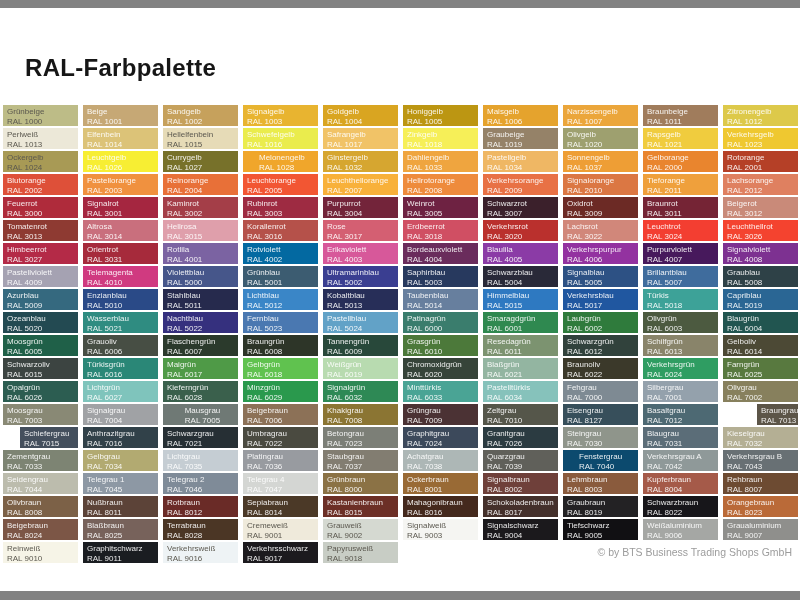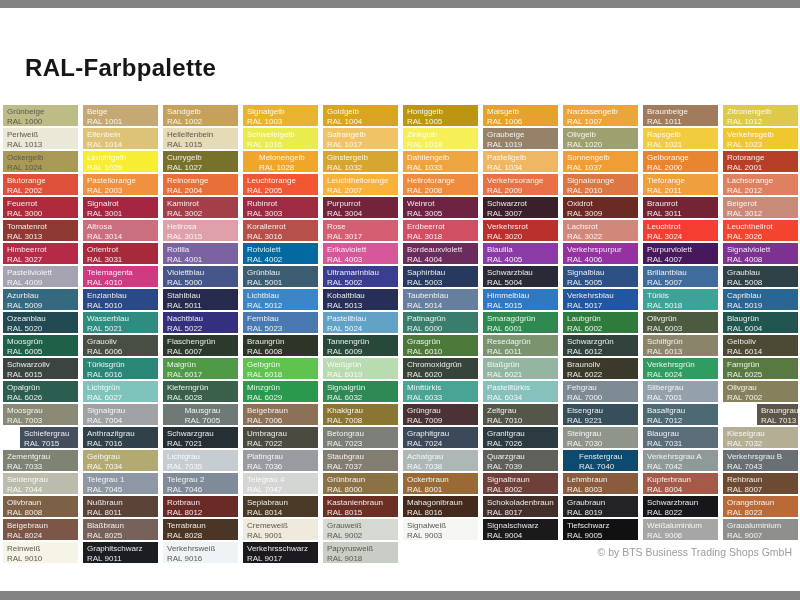--- a/index.html
+++ b/index.html
@@ -583,21 +583,21 @@
     <div class="swatch" style="background: rgb(75, 50, 52);">
       <span>Grüngrau</span>
       <span>RAL 7009</span>
     </div>
     <div class="swatch" style="background: rgb(85, 86, 74);">
       <span>Zeltgrau</span>
       <span>RAL 7010</span>
     </div>
     <div class="swatch" style="background: rgb(55, 79, 91);">
       <span>Eisengrau</span>
-      <span>RAL 9221</span>
+      <span>RAL 8127</span>
     </div>
     <div class="swatch" style="background: rgb(77, 105, 115);">
       <span>Basaltgrau</span>
       <span>RAL 7012</span>
     </div>
     <div class="swatch" style="background: rgb(92, 85, 72); margin-left: 34px;">
       <span>Braungrau</span>
       <span>RAL 7013</span>
     </div>
     <div class="swatch" style="background: rgb(68, 79, 93); margin-left: 17px;">

